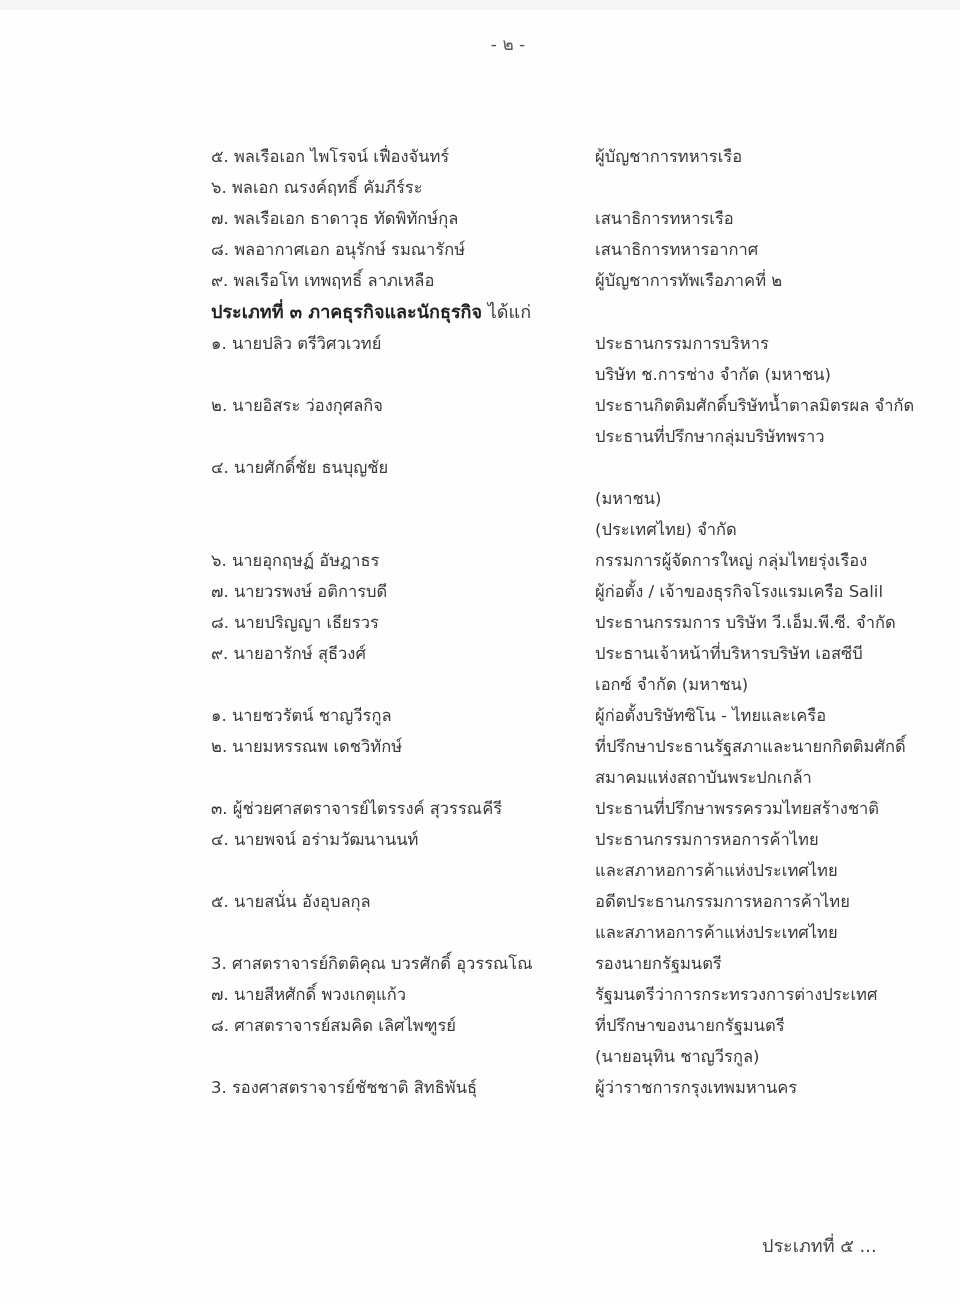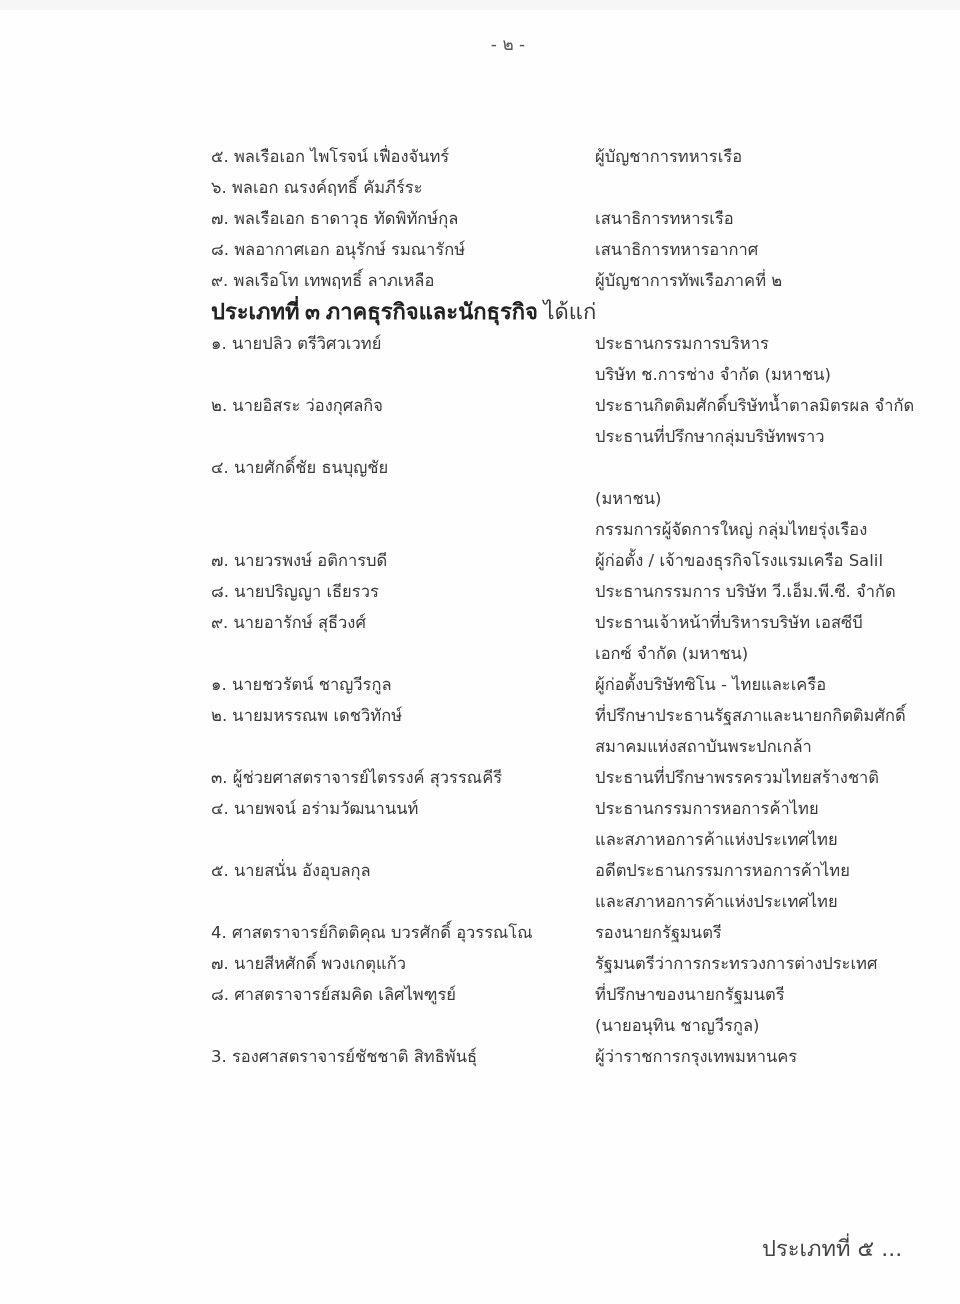--- a/index.html
+++ b/index.html
@@ -56,36 +56,35 @@
       top: 0;
     }
     .row .right {
       position: absolute;
       left: 384px;
       top: 0;
     }
     .heading {
       height: 32px;
       line-height: 32px;
-      font-size: 22px;
+      font-size: 18px;
       white-space: nowrap;
-      font-family: Liberation Serif, serif;
     }
     .heading .bold {
       font-weight: bold;
       color: #222;
     }
     .heading .plain {
       font-weight: normal;
     }
     .footer-next {
       position: absolute;
       left: 762px;
       top: 1231px;
-      font-size: 22px;
+      font-size: 18px;
       color: #444;
       white-space: nowrap;
     }
   </style>
 </head>
 <body>
 
 <div class="page">
   <div class="topband"></div>
 
@@ -133,20 +132,24 @@
       <div class="row">
         <span class="right">ประธานที่ปรึกษากลุ่มบริษัทพราว</span>
       </div>
       <div class="row">
         <span class="left">๔. นายศักดิ์ชัย  ธนบุญชัย</span>
       </div>
       <div class="row">
         <span class="right">(มหาชน)</span>
       </div>
       <div class="row">
+        <span class="right">(ประเทศไทย) จำกัด</span>
+      </div>
+      <div class="row">
+        <span class="left">๖. นายอุกฤษฏ์  อัษฎาธร</span>
         <span class="right">กรรมการผู้จัดการใหญ่ กลุ่มไทยรุ่งเรือง</span>
       </div>
       <div class="row">
         <span class="left">๗. นายวรพงษ์  อติการบดี</span>
         <span class="right">ผู้ก่อตั้ง / เจ้าของธุรกิจโรงแรมเครือ Salil</span>
       </div>
       <div class="row">
         <span class="left">๘. นายปริญญา  เธียรวร</span>
         <span class="right">ประธานกรรมการ บริษัท วี.เอ็ม.พี.ซี. จำกัด</span>
       </div>
@@ -183,21 +186,21 @@
         <span class="right">และสภาหอการค้าแห่งประเทศไทย</span>
       </div>
       <div class="row">
         <span class="left">๕. นายสนั่น  อังอุบลกุล</span>
         <span class="right">อดีตประธานกรรมการหอการค้าไทย</span>
       </div>
       <div class="row">
         <span class="right">และสภาหอการค้าแห่งประเทศไทย</span>
       </div>
       <div class="row">
-        <span class="left">4. ศาสตราจารย์กิตติคุณ บวรศักดิ์  อุวรรณโณ</span>
+        <span class="left">3. ศาสตราจารย์กิตติคุณ บวรศักดิ์  อุวรรณโณ</span>
         <span class="right">รองนายกรัฐมนตรี</span>
       </div>
       <div class="row">
         <span class="left">๗. นายสีหศักดิ์  พวงเกตุแก้ว</span>
         <span class="right">รัฐมนตรีว่าการกระทรวงการต่างประเทศ</span>
       </div>
       <div class="row">
         <span class="left">๘. ศาสตราจารย์สมคิด  เลิศไพฑูรย์</span>
         <span class="right">ที่ปรึกษาของนายกรัฐมนตรี</span>
       </div>

